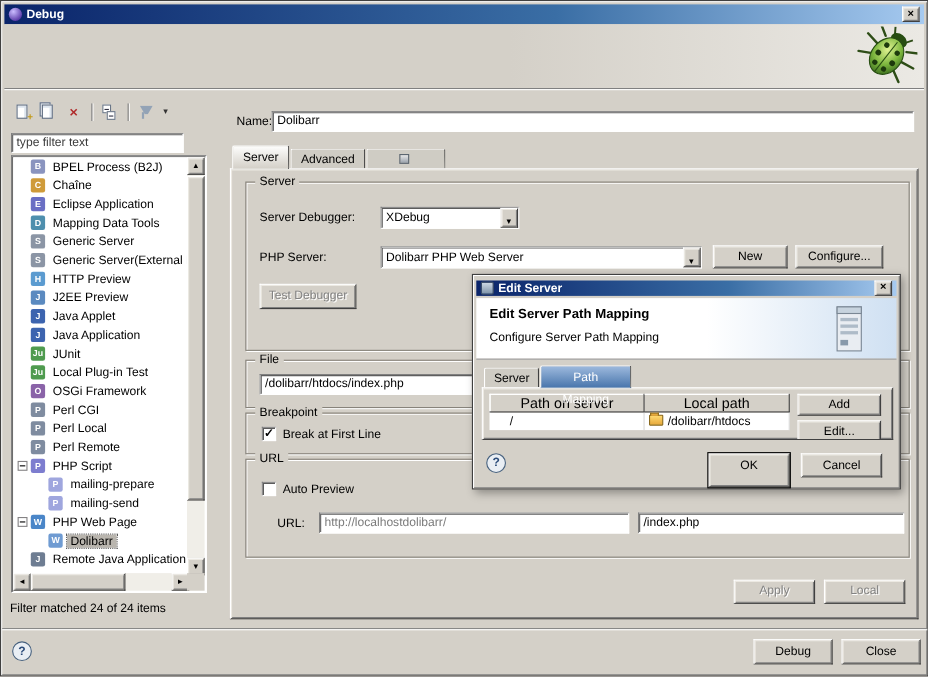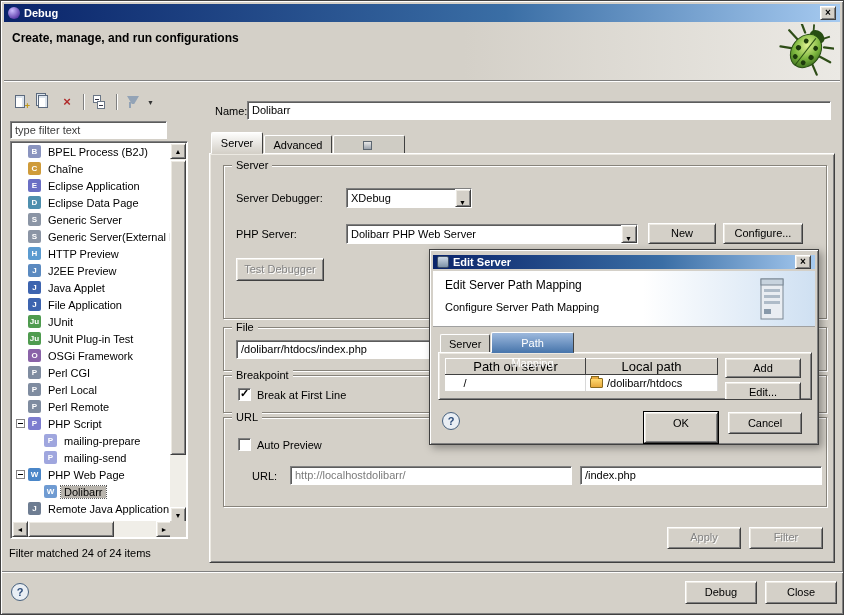--- a/index.html
+++ b/index.html
@@ -95,21 +95,20 @@
 
 <div id="win">
 
   <div class="abs titlebar" style="left:3px;top:3px;right:3px;height:18px">
     <span class="appicon"></span>
     <span>Debug</span>
     <span class="btn xbtn">×</span>
   </div>
 
   <div class="abs" style="left:3px;top:21px;right:3px;height:58px;background:linear-gradient(90deg,#d4d0c8 55%,#ebe9e4)">
-    <div class="abs" style="left:8px;top:9px;font-weight:bold;font-size:12px">Create, manage, and run configurations</div>
     <svg class="abs" style="right:6px;top:2px" width="56" height="54" viewBox="0 0 56 54">
       <defs>
           <radialGradient id="bg1" cx="40%" cy="35%" r="75%">
         <stop offset="0" stop-color="#dff291"></stop>
             <stop offset="0.55" stop-color="#7cb63e"></stop>
             <stop offset="1" stop-color="#33641a"></stop>
       </radialGradient>
         </defs>
       <g transform="rotate(38 28 27)">
         <path d="M16 13 L6 7 M14 23 L2 21 M16 33 L5 39 M40 13 L50 7 M42 23 L54 21 M40 33 L51 39" stroke="#2e4d17" stroke-width="2.2" fill="none" stroke-linecap="round"></path>
@@ -168,21 +167,21 @@
           <span class="tlabel">Chaîne</span>
         </div>
         <div class="tree-row" style="padding-left: 4px;">
           <span class="expander hid"></span>
           <span class="ticon" style="background: rgb(106, 111, 196);">E</span>
           <span class="tlabel">Eclipse Application</span>
         </div>
         <div class="tree-row" style="padding-left: 4px;">
           <span class="expander hid"></span>
           <span class="ticon" style="background: rgb(78, 143, 174);">D</span>
-          <span class="tlabel">Eclipse Data Page</span>
+          <span class="tlabel">Mapping Data Tools</span>
         </div>
         <div class="tree-row" style="padding-left: 4px;">
           <span class="expander hid"></span>
           <span class="ticon" style="background: rgb(139, 149, 165);">S</span>
           <span class="tlabel">Generic Server</span>
         </div>
         <div class="tree-row" style="padding-left: 4px;">
           <span class="expander hid"></span>
           <span class="ticon" style="background: rgb(139, 149, 165);">S</span>
           <span class="tlabel">Generic Server(External La</span>
@@ -198,31 +197,31 @@
           <span class="tlabel">J2EE Preview</span>
         </div>
         <div class="tree-row" style="padding-left: 4px;">
           <span class="expander hid"></span>
           <span class="ticon" style="background: rgb(61, 100, 175);">J</span>
           <span class="tlabel">Java Applet</span>
         </div>
         <div class="tree-row" style="padding-left: 4px;">
           <span class="expander hid"></span>
           <span class="ticon" style="background: rgb(61, 100, 175);">J</span>
-          <span class="tlabel">File Application</span>
+          <span class="tlabel">Java Application</span>
         </div>
         <div class="tree-row" style="padding-left: 4px;">
           <span class="expander hid"></span>
           <span class="ticon" style="background: rgb(79, 155, 79);">Ju</span>
           <span class="tlabel">JUnit</span>
         </div>
         <div class="tree-row" style="padding-left: 4px;">
           <span class="expander hid"></span>
           <span class="ticon" style="background: rgb(79, 155, 79);">Ju</span>
-          <span class="tlabel">JUnit Plug-in Test</span>
+          <span class="tlabel">Local Plug-in Test</span>
         </div>
         <div class="tree-row" style="padding-left: 4px;">
           <span class="expander hid"></span>
           <span class="ticon" style="background: rgb(138, 99, 168);">O</span>
           <span class="tlabel">OSGi Framework</span>
         </div>
         <div class="tree-row" style="padding-left: 4px;">
           <span class="expander hid"></span>
           <span class="ticon" style="background: rgb(127, 140, 160);">P</span>
           <span class="tlabel">Perl CGI</span>
@@ -322,38 +321,38 @@
   <div class="group" style="left:222px;top:416px;width:604px;height:90px">
     <span class="legend">URL</span>
     <span class="checkbox" style="left:14px;top:20px"></span>
     <div class="abs lbl" style="left:33px;top:21px">Auto Preview</div>
     <div class="abs lbl" style="left:28px;top:52px">URL:</div>
     <div class="abs sunken field" style="left:356px;top:48px;width:242px;height:19px">/index.php</div>
     <div class="abs sunken field dim" style="left:66px;top:48px;width:282px;height:19px">http://localhostdolibarr/</div>
   </div>
 
   <div class="abs btn disabled" style="left:666px;top:526px;width:74px;height:22px">Apply</div>
-  <div class="abs btn disabled" style="left:748px;top:526px;width:74px;height:22px">Filter</div>
+  <div class="abs btn disabled" style="left:748px;top:526px;width:74px;height:22px">Local</div>
 
   <div class="abs hsep" style="left:1px;top:570px;width:842px;height:2px"></div>
   <span class="abs helpbtn" style="left:10px;top:582px">?</span>
   <div class="abs btn" style="left:684px;top:580px;width:72px;height:23px;line-height:21px">Debug</div>
   <div class="abs btn" style="left:764px;top:580px;width:72px;height:23px;line-height:21px">Close</div>
 
   <div class="abs" style="left:428px;top:248px;width:390px;height:196px;background:#d4d0c8;border:1px solid #404040;
        box-shadow:inset 1px 1px 0 #fff,inset -1px -1px 0 #808080,3px 3px 8px rgba(0,0,0,0.35);z-index:20">
 
     <div class="abs titlebar" style="left:3px;top:5px;right:3px;height:14px">
       <span class="appicon srv"></span>
       <span>Edit Server</span>
       <span class="btn xbtn">×</span>
     </div>
 
     <div class="abs" style="left:3px;top:21px;right:3px;height:56px;background:linear-gradient(90deg,#ffffff 55%,#cfe0f2);border-bottom:1px solid #a0a0a0">
-      <div class="abs" style="left:12px;top:7px;font-weight:normal;font-size:12px">Edit Server Path Mapping</div>
+      <div class="abs" style="left:12px;top:7px;font-weight:bold;font-size:12px">Edit Server Path Mapping</div>
       <div class="abs" style="left:12px;top:30px">Configure Server Path Mapping</div>
       <svg class="abs" style="right:26px;top:6px" width="34" height="44" viewBox="0 0 34 44">
         <rect x="6" y="2" width="22" height="40" fill="#e9edf2" stroke="#7a8794"></rect>
         <rect x="6" y="2" width="22" height="6" fill="#c7d3de" stroke="#7a8794"></rect>
         <rect x="9" y="12" width="16" height="3" fill="#aebbc8"></rect>
         <rect x="9" y="18" width="16" height="3" fill="#aebbc8"></rect>
         <rect x="9" y="24" width="16" height="3" fill="#aebbc8"></rect>
         <rect x="9" y="32" width="7" height="5" fill="#8899aa"></rect>
       </svg>
     </div>

